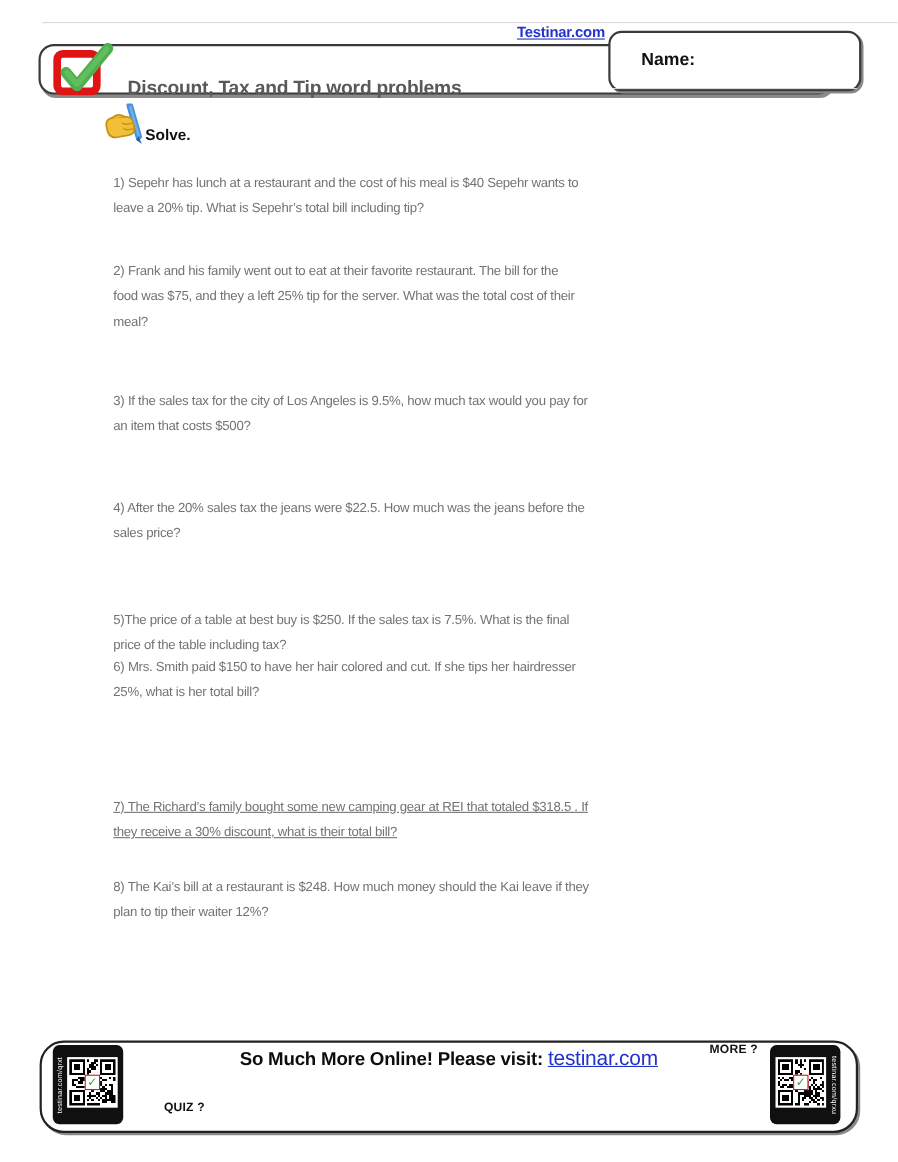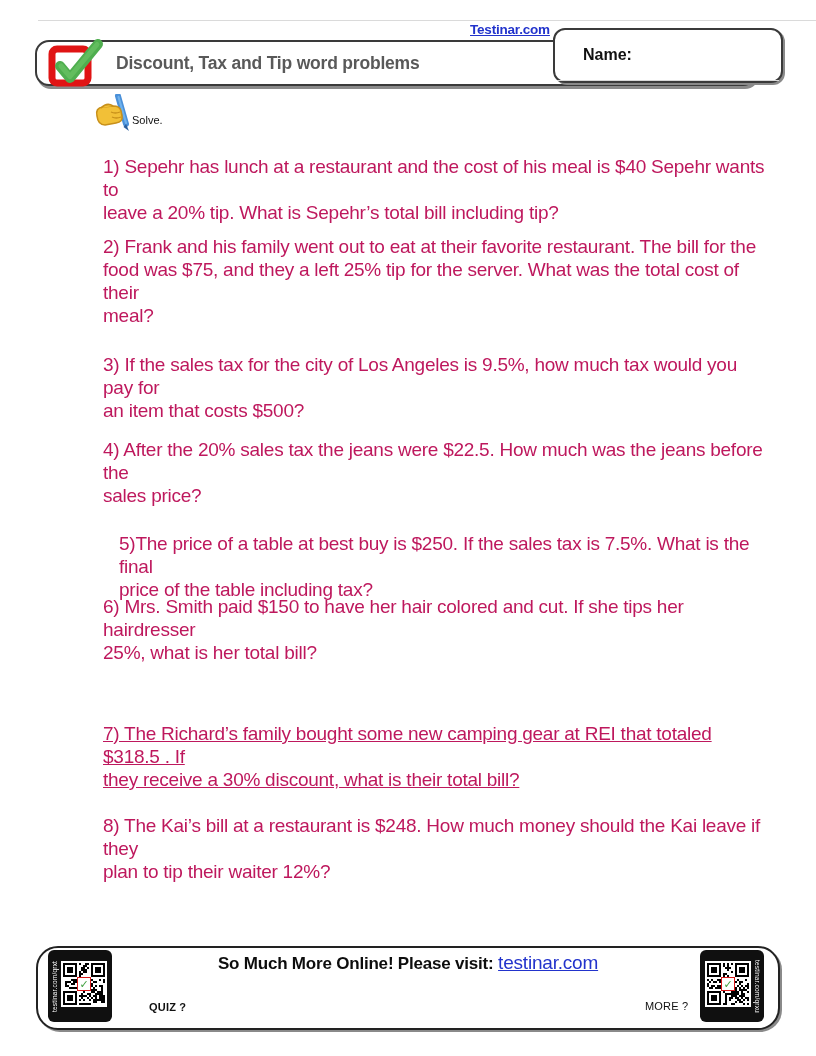--- a/index.html
+++ b/index.html
@@ -29,21 +29,21 @@
   
   .header-box {
     position: absolute; left: 35px; top: 40px; width: 722px; height: 46px;
     border: 2px solid #3a3a3a; border-radius: 14px; background: #ffffff;
     box-shadow: 2px 3px 0 #8a8a8a;
   }
   .logo-check {
     position: absolute; left: 46px; top: 36px; width: 62px; height: 54px; z-index: 3;
   }
   .page-title {
-    position: absolute; left: 116px; top: 40px; height: 46px; line-height: 46px;
+    position: absolute; left: 116px; top: 56px; height: 46px; line-height: 46px;
     font-size: 17.5px; font-weight: bold; color: #595959; letter-spacing: -0.2px;
     z-index: 2;
   }
 
   
   .name-box {
     position: absolute; left: 553px; top: 28px; width: 230px; height: 55px;
     background: #ffffff; border: 2px solid #3a3a3a; border-radius: 12px;
     box-shadow: 2px 2px 0 #8a8a8a; z-index: 5;
     display: flex; flex-direction: column;
@@ -51,31 +51,31 @@
   .name-box .row {
     flex: 1; display: flex; align-items: center; padding-left: 28px;
     font-size: 16px; font-weight: 600; color: #111;
   }
   .name-box .divider { height: 1px; background: #d8d8d8; margin: 0 2px; }
 
   
   .solve-icon { position: absolute; left: 93px; top: 94px; width: 42px; height: 38px; }
   .solve-label {
     position: absolute; left: 132px; top: 114px;
-    font-size: 11px; font-weight: normal; color: #111;
+    font-size: 14px; font-weight: bold; color: #111;
   }
 
   
   .problem {
     position: absolute; left: 103px; width: 664px;
-    font-size: 19px; line-height: 23px; color: #be185d;
+    font-size: 12px; line-height: 23px; color: #737373;
     letter-spacing: -0.25px; white-space: pre-line;
   }
-  .p1 { top: 155px; } .p2 { top: 235px; } .p3 { top: 353px; } .p4 { top: 438px; }
-  .p5 { top: 532px; margin-left: 16px; } .p6 { top: 595px; } .p7 { top: 722px; text-decoration: underline; } .p8 { top: 814px; }
+  .p1 { top: 155px; } .p2 { top: 235px; } .p3 { top: 353px; } .p4 { top: 450px; }
+  .p5 { top: 552px; } .p6 { top: 595px; } .p7 { top: 722px; text-decoration: underline; } .p8 { top: 795px; }
 
   
   .footer-box {
     position: absolute; left: 36px; top: 946px; width: 744px; height: 84px;
     border: 2px solid #222; border-radius: 22px; background: #fff;
     box-shadow: 2px 2px 0 #8a8a8a;
   }
   .qr-block {
     position: absolute; top: 950px; height: 72px; width: 64px;
     background: #101010; border-radius: 6px; z-index: 6;
@@ -100,22 +100,22 @@
     position: absolute; left: 16px; top: 16px; width: 14px; height: 14px;
     background: #ffffff; border: 1.5px solid #d81818;
     display: flex; align-items: center; justify-content: center;
     color: #3fa03f; font-size: 11px; font-weight: bold; line-height: 1;
   }
   .quiz-label {
     position: absolute; left: 113px; top: 1001px;
     font-size: 11px; font-weight: bold; color: #111; letter-spacing: 0.2px; padding-left: 36px;
   }
   .more-label {
-    position: absolute; left: 645px; top: 1000px;
-    font-size: 11px; font-weight: normal; color: #111; letter-spacing: 0.2px;
+    position: absolute; left: 645px; top: 948px;
+    font-size: 11px; font-weight: bold; color: #111; letter-spacing: 0.2px;
   }
   .footer-msg {
     position: absolute; left: 120px; top: 952px; width: 576px;
     text-align: center; font-size: 17px; font-weight: bold; color: #0d0d0d;
     letter-spacing: -0.2px;
   }
   .footer-msg .site-link {
     font-size: 19px; font-weight: 500; color: #2233cc;
     text-decoration: underline; cursor: pointer;
   }

